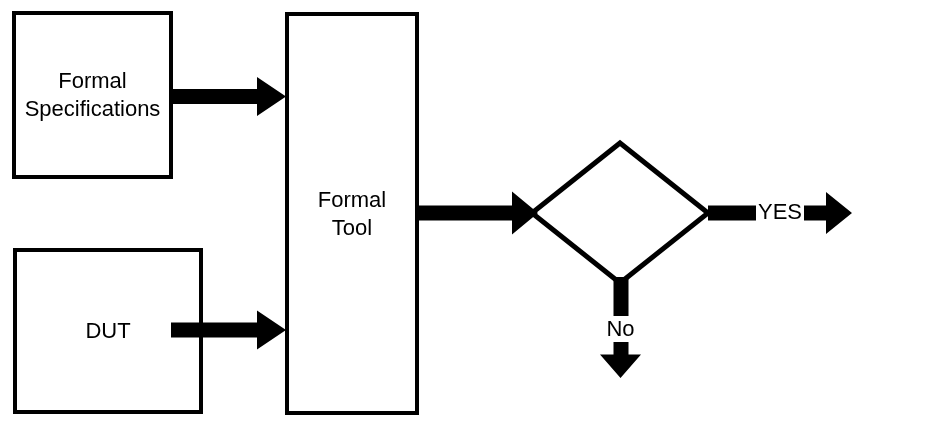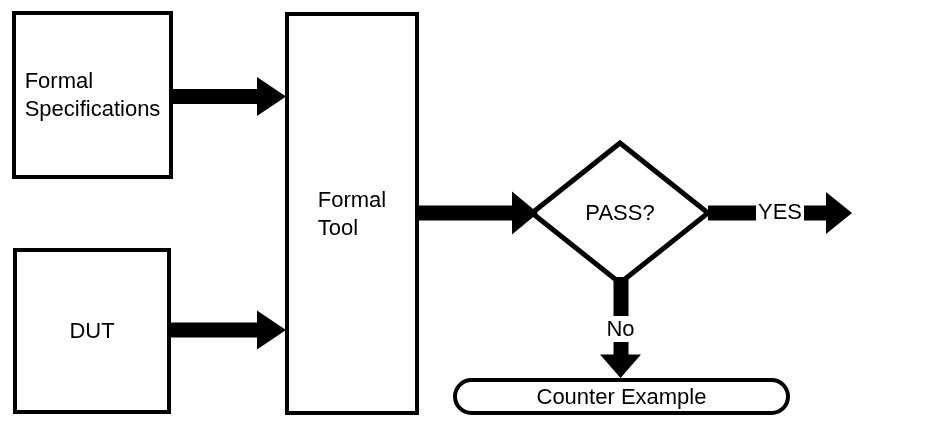--- a/index.html
+++ b/index.html
@@ -12,27 +12,28 @@
     overflow:hidden;
   }
   .node {
     position:absolute;
     box-sizing:border-box;
     background:#ffffff;
     border:4px solid #000000;
     display:flex;
     align-items:center;
     justify-content:center;
+    text-align:center;
     font-size:22px;
     line-height:28px;
     z-index:1;
   }
   .node span { white-space:pre-line; display:block; }
   #node-specs   { left:12px;  top:11px;  width:161px; height:168px; }
-  #node-dut     { left:13px;  top:248px; width:158px; height:166px; }
+  #node-dut     { left:13px;  top:248px; width:190px; height:166px; }
   #node-tool    { left:285px; top:12px;  width:134px; height:403px; }
   #node-done    { left:852px; top:182px; width:81px;  height:61px;  border-radius:13px; }
   #node-counter { left:453px; top:378px; width:337px; height:37px;  border-radius:18.5px; }
   svg.connectors {
     position:absolute; left:0; top:0;
     width:942px; height:433px;
     z-index:2;
     pointer-events:none;
   }
   .edge-label {
@@ -60,38 +61,34 @@
   <div class="node" id="node-dut">
     <span>DUT</span>
   </div>
 
   <div class="node" id="node-tool">
     <span>Formal
 Tool</span>
   </div>
 
 
-  <div class="node" id="node-counter">
-    <span>Counter Example</span>
-  </div>
 
   <svg class="connectors" viewBox="0 0 942 433">
 
     <polygon points="620,143 708,213 620,283 532,213" fill="#ffffff" stroke="#000000" stroke-width="5"></polygon>
 
     <polygon points="172,89 257,89 257,77 286,96.5 257,116 257,104 172,104" fill="#000000"></polygon>
 
     <polygon points="171,322.5 257,322.5 257,310.5 286,330 257,349.5 257,337.5 171,337.5" fill="#000000"></polygon>
 
     <polygon points="415,205.5 512,205.5 512,191.5 538,213 512,234.5 512,220.5 415,220.5" fill="#000000"></polygon>
 
     <polygon points="708,205.5 826,205.5 826,192 852,213 826,234 826,220.5 708,220.5" fill="#000000"></polygon>
 
     <rect x="613.5" y="277" width="15" height="39" fill="#000000"></rect>
 
     <polygon points="613.5,342 628.5,342 628.5,354.5 641,354.5 620.5,378 600,354.5 613.5,354.5" fill="#000000"></polygon>
   </svg>
 
-  <div class="edge-label" id="label-pass">PASS?</div>
   <div class="edge-label" id="label-yes">YES</div>
   <div class="edge-label" id="label-no">No</div>
 
 </div>
 
 </body></html>

